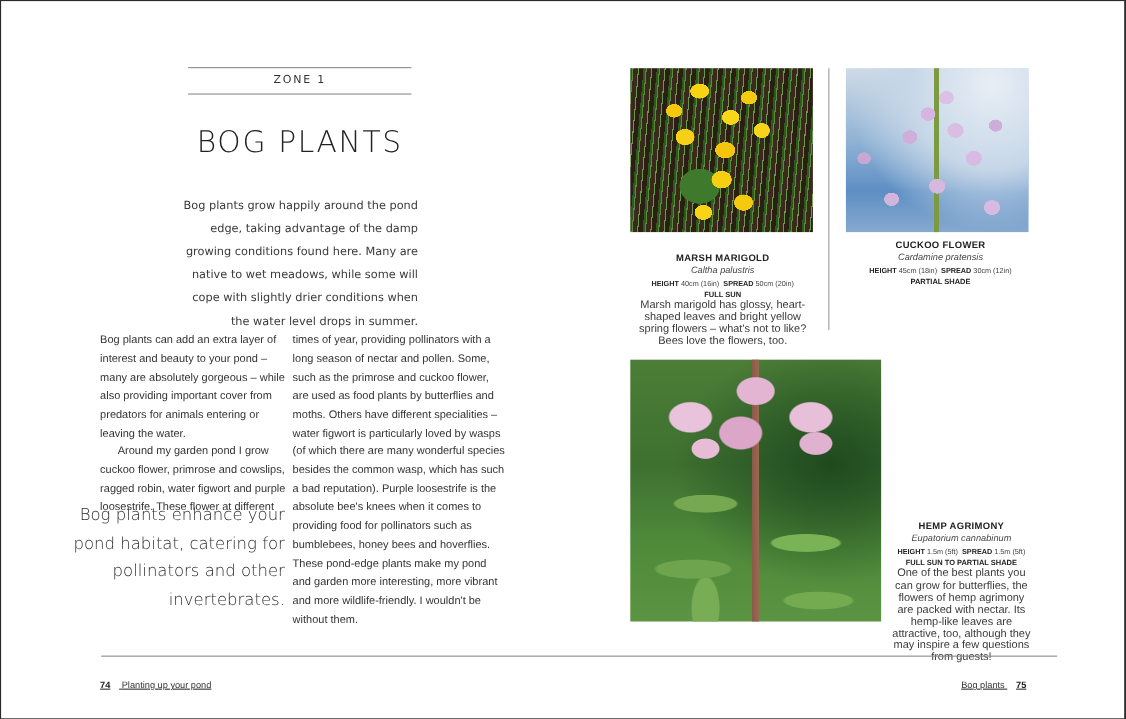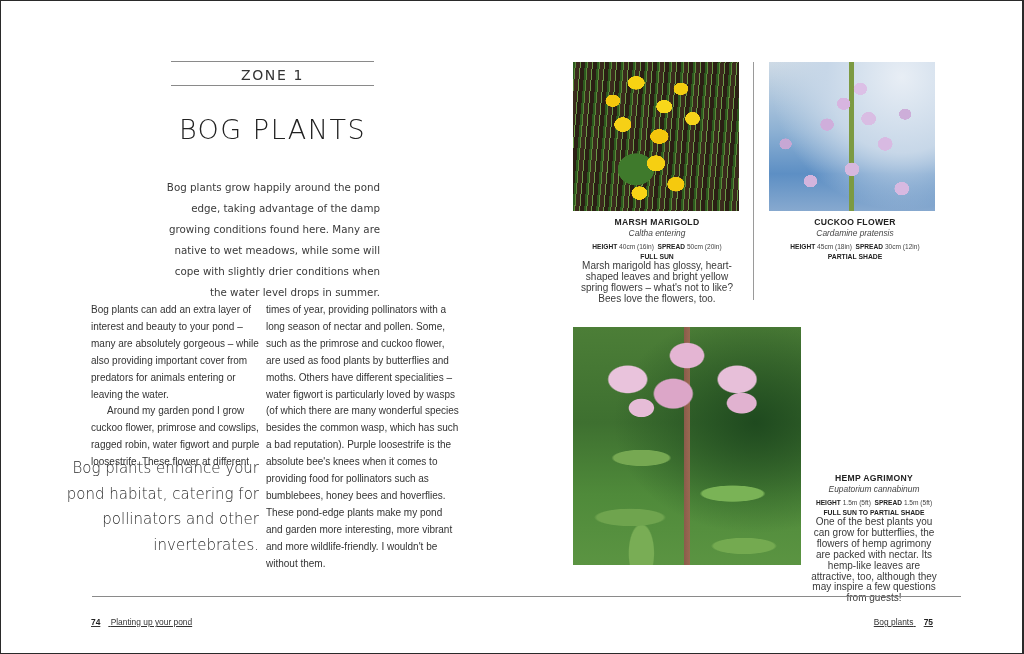--- a/index.html
+++ b/index.html
@@ -1,20 +1,20 @@
 <!DOCTYPE html>
 <html><head>
 <meta charset="utf-8">
 <style>
   * { box-sizing: border-box; margin: 0; padding: 0; }
   html, body { width: 1024px; height: 654px; background: #2a2a2a; overflow: hidden; }
   .spread { position: absolute; left: 1px; top: 1px; width: 1021px; height: 652px; background: #ffffff; overflow: hidden; font-family: "DejaVu Sans", sans-serif; color: #2b2b2b; }
 
   .rule { position: absolute; height: 1px; background: #8a8a8a; }
-  .zone-label { position: absolute; left: 170px; top: 66px; width: 203px; text-align: center; font-size: 14px; letter-spacing: 1.6px; color: #333; }
+  .zone-label { position: absolute; left: 170px; top: 66px; width: 203px; text-align: center; font-size: 10px; letter-spacing: 1.6px; color: #333; }
   .title { position: absolute; left: 140px; top: 113px; width: 263px; text-align: center; font-size: 27px; letter-spacing: 1.5px; color: #222; font-weight: 300; }
   .intro { position: absolute; left: 163px; top: 176px; width: 216px; text-align: right; font-size: 10.3px; line-height: 21px; color: #3a3a3a; }
 
   .body-col { position: absolute; font-family: "Liberation Sans", sans-serif; font-size: 10px; line-height: 16.9px; color: #333; }
   .body-col p.indent { text-indent: 16px; }
   .col1 { left: 90px; top: 301px; width: 175px; }
   .col2 { left: 265px; top: 301px; width: 195px; }
 
   .pull-quote { position: absolute; left: 58px; top: 455px; width: 200px; text-align: right; font-size: 15px; line-height: 25.5px; color: #2b2b2b; font-weight: 300; }
 
@@ -70,21 +70,21 @@
 
   .divider-v { position: absolute; left: 752px; top: 61px; width: 1px; height: 238px; background: #9a9a9a; }
 
   .plant-card { position: absolute; text-align: center; font-family: "Liberation Sans", sans-serif; color: #333; }
   .plant-name { font-size: 8.6px; font-weight: bold; letter-spacing: 0.3px; line-height: 11px; color: #222; }
   .plant-latin { font-size: 8.4px; font-style: italic; line-height: 11px; color: #444; }
   .plant-dims { font-size: 6.6px; line-height: 10px; margin-top: 3px; color: #444; }
   .plant-dims b { font-weight: bold; color: #222; }
   .plant-light { font-size: 6.8px; font-weight: bold; line-height: 9px; color: #222; }
   .plant-desc { font-size: 10px; line-height: 10.9px; color: #3a3a3a; }
-  .card-marigold { left: 570px; top: 216px; width: 172px; }
+  .card-marigold { left: 570px; top: 228px; width: 172px; }
   .card-cuckoo { left: 768px; top: 216px; width: 172px; }
   .card-hemp { left: 808px; top: 472px; width: 130px; }
 
   .footer-rule { position: absolute; left: 91px; top: 595px; width: 869px; height: 1px; background: #8a8a8a; }
   .folio { position: absolute; top: 616px; font-family: "Liberation Sans", sans-serif; font-size: 8.4px; color: #333; text-decoration: underline; }
   .folio b { font-weight: bold; color: #222; }
   .folio-left { left: 90px; }
   .folio-left .num { margin-right: 8px; }
   .folio-right { right: 89px; text-align: right; }
   .folio-right .num { margin-left: 8px; }
@@ -112,21 +112,21 @@
   </div>
 
   <p class="pull-quote">Bog plants enhance your pond habitat, catering for pollinators and other invertebrates.</p>
 
   <div class="photo photo-marigold"></div>
   <div class="divider-v"></div>
   <div class="photo photo-cuckoo"></div>
 
   <div class="plant-card card-marigold">
     <div class="plant-name">MARSH MARIGOLD</div>
-    <div class="plant-latin">Caltha entering</div>
+    <div class="plant-latin">Caltha palustris</div>
     <div class="plant-dims">
       <b>HEIGHT</b>
       <span>40cm (16in)</span>&nbsp;
       <b>SPREAD</b>
       <span>50cm (20in)</span>
     </div>
     <div class="plant-light">FULL SUN</div>
     <div class="plant-desc">Marsh marigold has glossy, heart-shaped leaves and bright yellow spring flowers – what's not to like? Bees love the flowers, too.</div>
   </div>
 

